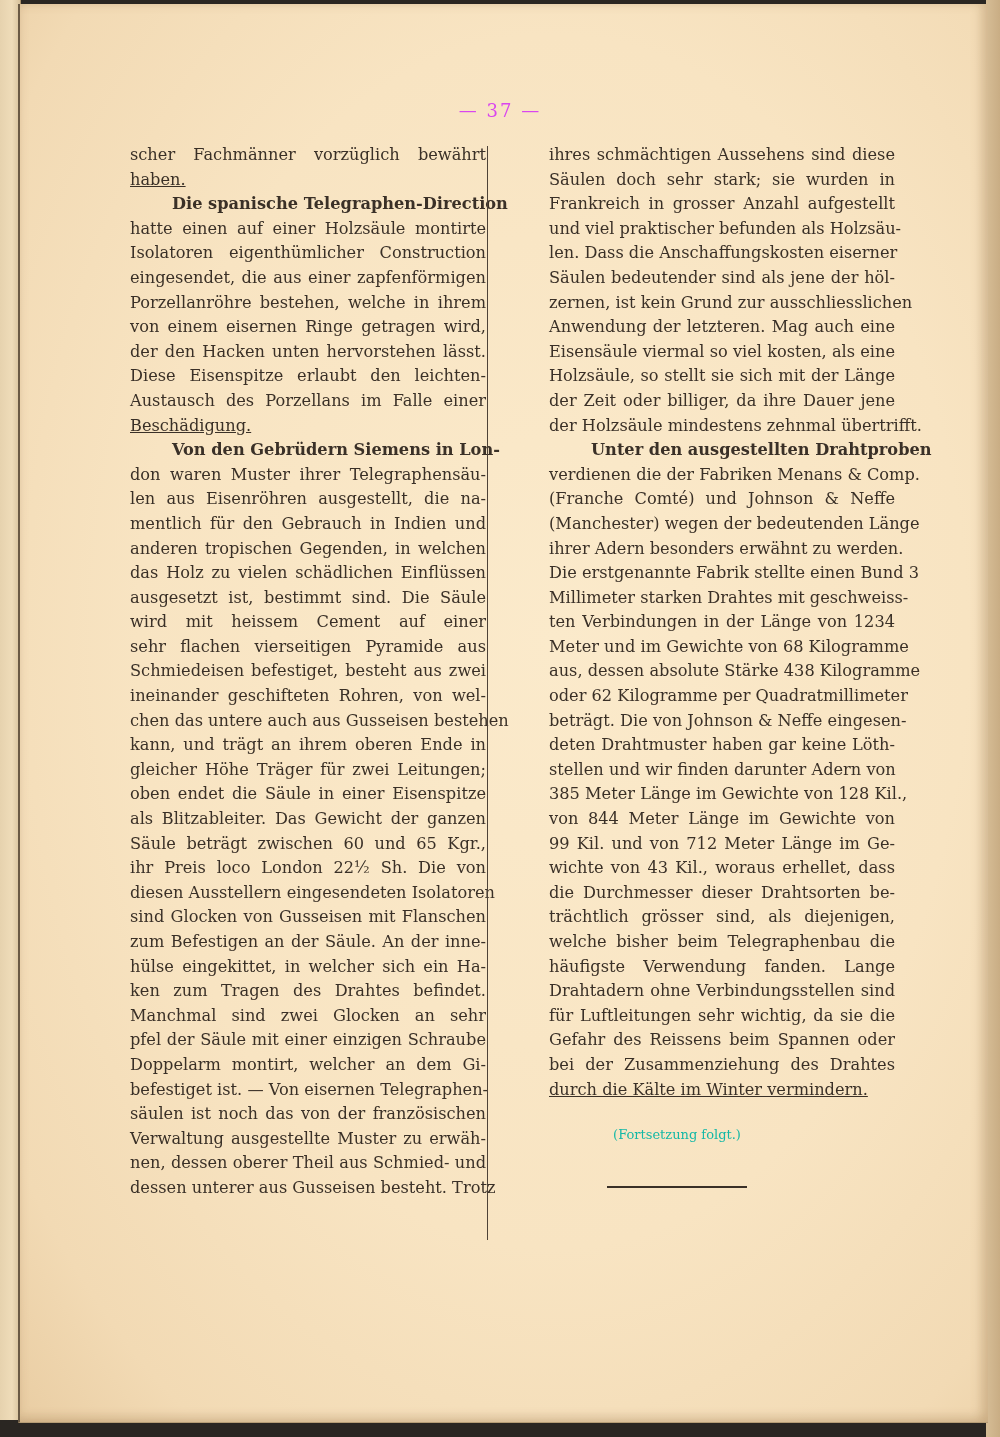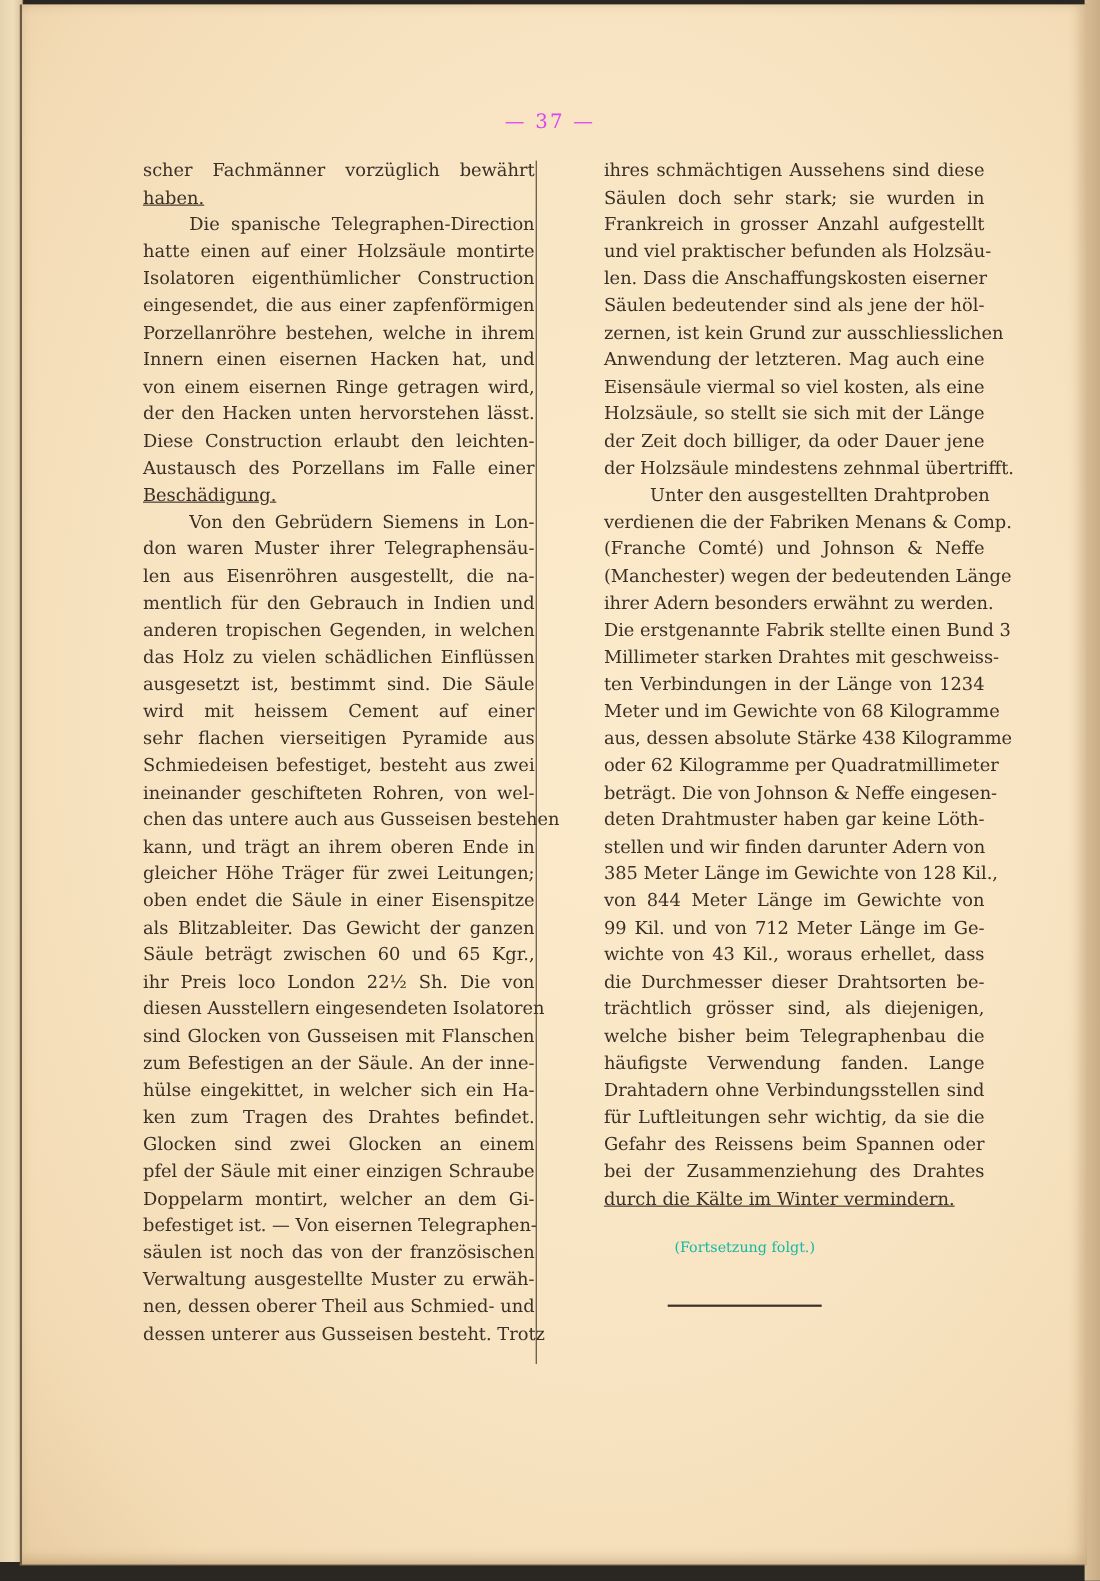--- a/index.html
+++ b/index.html
@@ -29,21 +29,21 @@
     position:absolute; left:430px; top:100px; width:140px;
     text-align:center; font-size:18px; color:#d946ef; letter-spacing:2px;
   }
   .column {
     position:absolute; top:143px; width:356px;
     font-size:16.2px; line-height:24.6px; color:#3a3027;
     text-align:justify; hyphens:none;
   }
   .col-left { left:130px; }
   .col-right { left:504px; width:346px;margin-left:45px; }
-  .indent { text-indent:42px; }
+  .indent { text-indent:42px;font-weight:bold; }
   .line { display:block; text-align:justify; text-align-last:justify; white-space:nowrap; overflow:visible; }
   .line.last { text-align-last:left;text-decoration:underline; }
   .col-divider {
     position:absolute; left:487px; top:146px; width:1px; height:1094px;
     background:#4e4237;
   }
   .continuation {
     position:absolute; left:504px; top:1127px; width:346px; text-align:center;
     font-size:13px; color:#14b8a6;
   }
@@ -62,24 +62,23 @@
 <div class="page-number">— 37 —</div>
 
 <div class="column col-left">
   <span class="line">scher Fachmänner vorzüglich bewährt</span>
   <span class="line last">haben.</span>
   <span class="line indent">Die spanische Telegraphen-Direction</span>
   <span class="line">hatte einen auf einer Holzsäule montirte</span>
   <span class="line">Isolatoren eigenthümlicher Construction</span>
   <span class="line">eingesendet, die aus einer zapfenförmigen</span>
   <span class="line">Porzellanröhre bestehen, welche in ihrem</span>
-  <span class="line">Innern einen eisernen Hacken hat, und</span>
   <span class="line">von einem eisernen Ringe getragen wird,</span>
   <span class="line">der den Hacken unten hervorstehen lässt.</span>
-  <span class="line">Diese Construction erlaubt den leichten-</span>
+  <span class="line">Diese Eisenspitze erlaubt den leichten-</span>
   <span class="line">Austausch des Porzellans im Falle einer</span>
   <span class="line last">Beschädigung.</span>
   <span class="line indent">Von den Gebrüdern Siemens in Lon-</span>
   <span class="line">don waren Muster ihrer Telegraphensäu-</span>
   <span class="line">len aus Eisenröhren ausgestellt, die na-</span>
   <span class="line">mentlich für den Gebrauch in Indien und</span>
   <span class="line">anderen tropischen Gegenden, in welchen</span>
   <span class="line">das Holz zu vielen schädlichen Einflüssen</span>
   <span class="line">ausgesetzt ist, bestimmt sind. Die Säule</span>
   <span class="line">wird mit heissem Cement auf einer</span>
@@ -91,21 +90,21 @@
   <span class="line">gleicher Höhe Träger für zwei Leitungen;</span>
   <span class="line">oben endet die Säule in einer Eisenspitze</span>
   <span class="line">als Blitzableiter. Das Gewicht der ganzen</span>
   <span class="line">Säule beträgt zwischen 60 und 65 Kgr.,</span>
   <span class="line">ihr Preis loco London 22½ Sh. Die von</span>
   <span class="line">diesen Ausstellern eingesendeten Isolatoren</span>
   <span class="line">sind Glocken von Gusseisen mit Flanschen</span>
   <span class="line">zum Befestigen an der Säule. An der inne-</span>
   <span class="line">hülse eingekittet, in welcher sich ein Ha-</span>
   <span class="line">ken zum Tragen des Drahtes befindet.</span>
-  <span class="line">Glocken sind zwei Glocken an einem</span>
+  <span class="line">Manchmal sind zwei Glocken an sehr</span>
   <span class="line">pfel der Säule mit einer einzigen Schraube</span>
   <span class="line">Doppelarm montirt, welcher an dem Gi-</span>
   <span class="line">befestiget ist. — Von eisernen Telegraphen-</span>
   <span class="line">säulen ist noch das von der französischen</span>
   <span class="line">Verwaltung ausgestellte Muster zu erwäh-</span>
   <span class="line">nen, dessen oberer Theil aus Schmied- und</span>
   <span class="line">dessen unterer aus Gusseisen besteht. Trotz</span>
 </div>
 
 <div class="col-divider"></div>
@@ -114,21 +113,21 @@
   <span class="line">ihres schmächtigen Aussehens sind diese</span>
   <span class="line">Säulen doch sehr stark; sie wurden in</span>
   <span class="line">Frankreich in grosser Anzahl aufgestellt</span>
   <span class="line">und viel praktischer befunden als Holzsäu-</span>
   <span class="line">len. Dass die Anschaffungskosten eiserner</span>
   <span class="line">Säulen bedeutender sind als jene der höl-</span>
   <span class="line">zernen, ist kein Grund zur ausschliesslichen</span>
   <span class="line">Anwendung der letzteren. Mag auch eine</span>
   <span class="line">Eisensäule viermal so viel kosten, als eine</span>
   <span class="line">Holzsäule, so stellt sie sich mit der Länge</span>
-  <span class="line">der Zeit doch billiger, da oder Dauer jene</span>
+  <span class="line">der Zeit oder billiger, da ihre Dauer jene</span>
   <span class="line">der Holzsäule mindestens zehnmal übertrifft.</span>
   <span class="line indent">Unter den ausgestellten Drahtproben</span>
   <span class="line">verdienen die der Fabriken Menans &amp; Comp.</span>
   <span class="line">(Franche Comté) und Johnson &amp; Neffe</span>
   <span class="line">(Manchester) wegen der bedeutenden Länge</span>
   <span class="line">ihrer Adern besonders erwähnt zu werden.</span>
   <span class="line">Die erstgenannte Fabrik stellte einen Bund 3</span>
   <span class="line">Millimeter starken Drahtes mit geschweiss-</span>
   <span class="line">ten Verbindungen in der Länge von 1234</span>
   <span class="line">Meter und im Gewichte von 68 Kilogramme</span>

